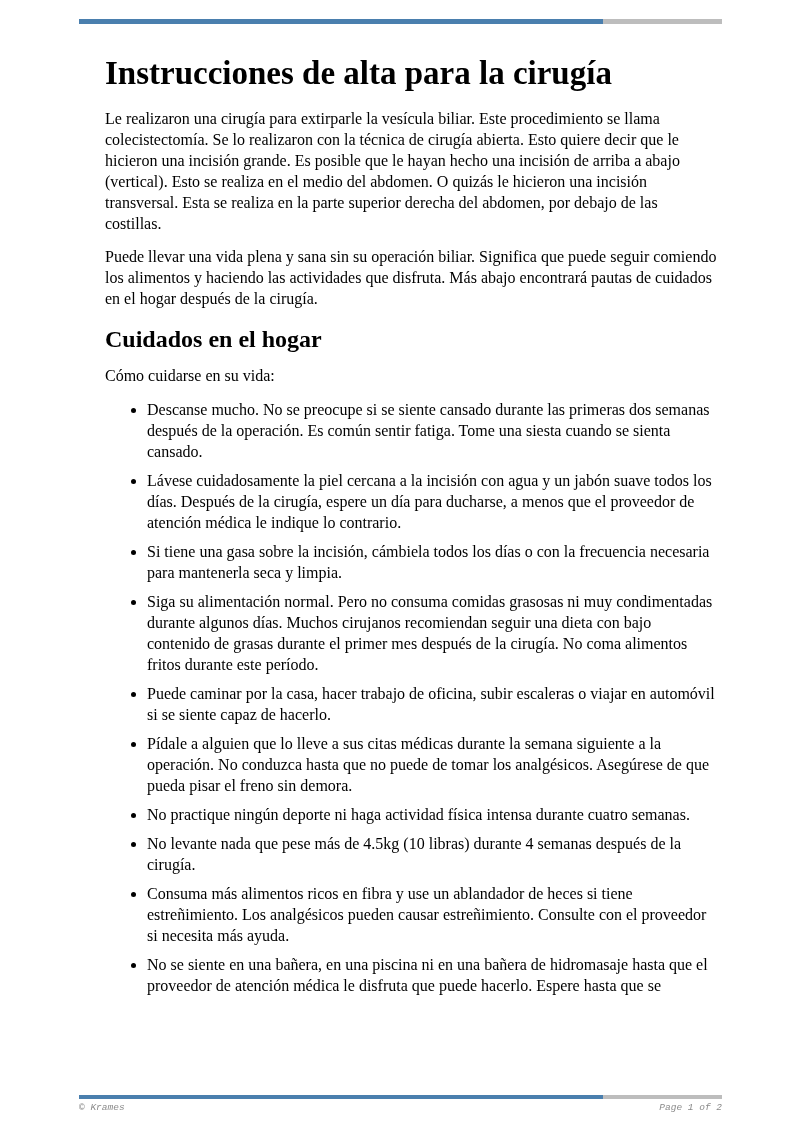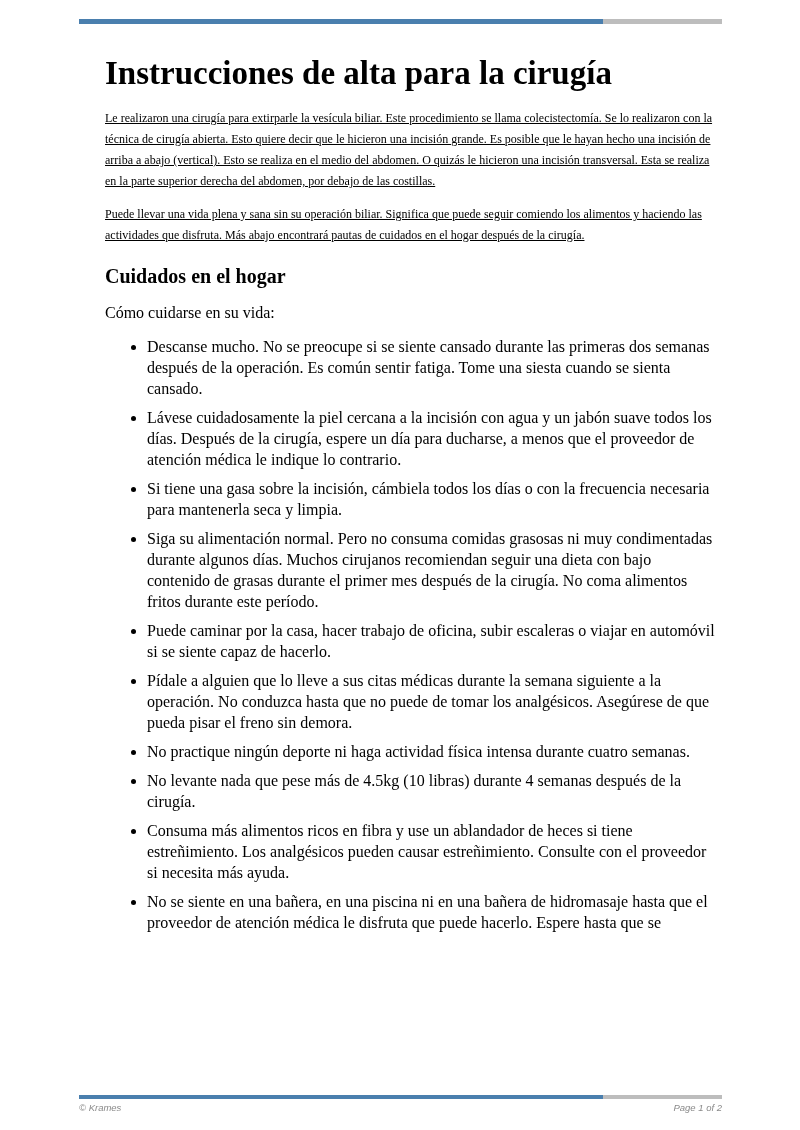--- a/index.html
+++ b/index.html
@@ -38,27 +38,26 @@
     width: 613px;
   }
   h1.doc-title {
     font-size: 33px;
     line-height: 44px;
     font-weight: bold;
     margin: 27px 0 13px 0;
   }
   h1.doc-title .title-line { display: block; }
   p.body-par {
-    font-size: 12px;
+    font-size: 16px;
     line-height: 21px;
     margin: 0 0 12px 0;
-    text-decoration: underline;
   }
   h2.section-heading {
-    font-size: 20px;
+    font-size: 24px;
     line-height: 28px;
     font-weight: bold;
     margin: 16px 0 12px 0;
   }
   p.list-intro {
     font-size: 16px;
     line-height: 21px;
     margin: 0 0 0 0;
   }
   ul.care-list {
@@ -72,21 +71,21 @@
     margin: 8px 0 8px 0;
   }
   
   .footer-row {
     position: absolute;
     left: 79px;
     width: 643px;
     top: 1101px;
     display: flex;
     justify-content: space-between;
-    font-family: Liberation Sans, sans-serif;
+    font-family: Liberation Mono, monospace;
     font-style: italic;
     font-size: 9.5px;
     line-height: 13px;
     color: #8a8a8a;
   }
 </style>
 </head>
 <body>
 
 <div class="page">

